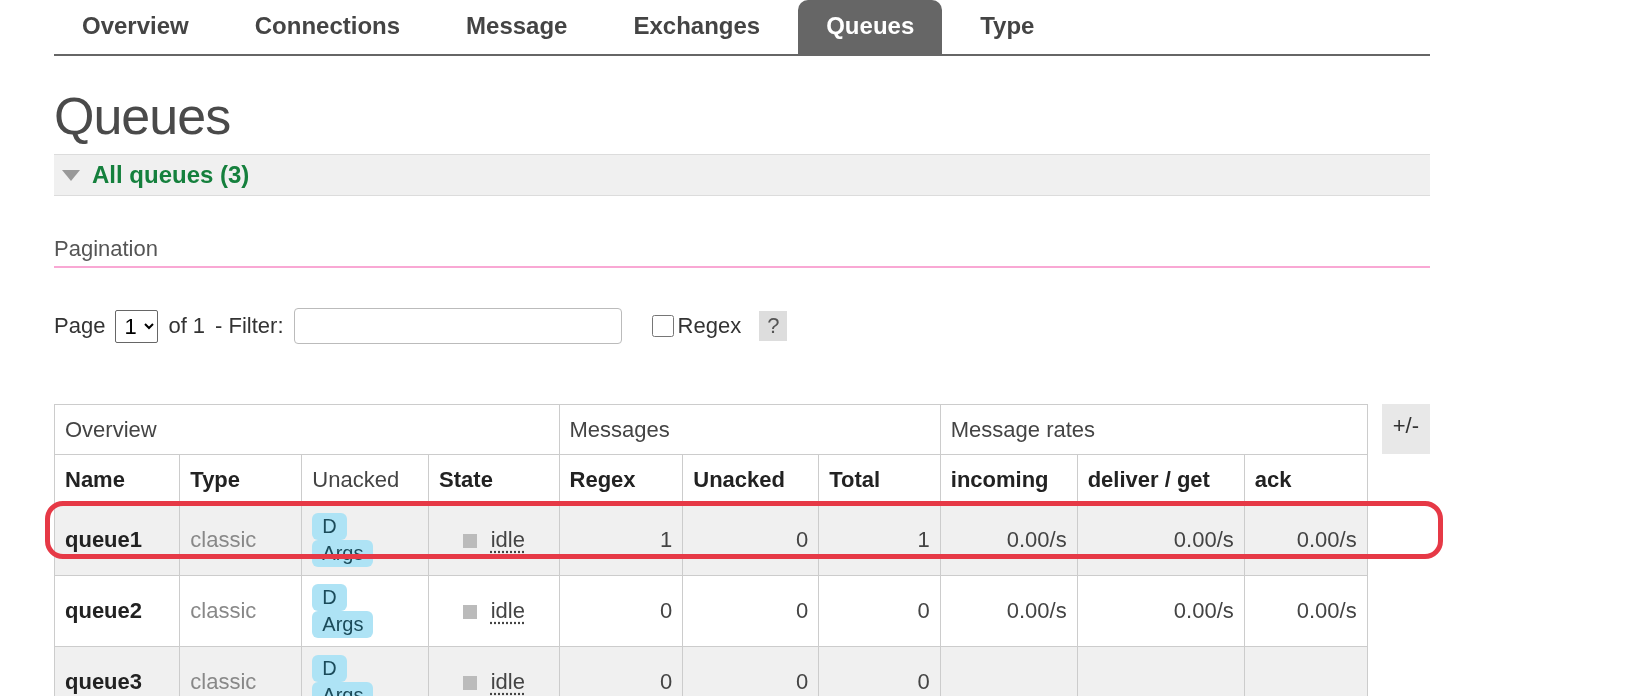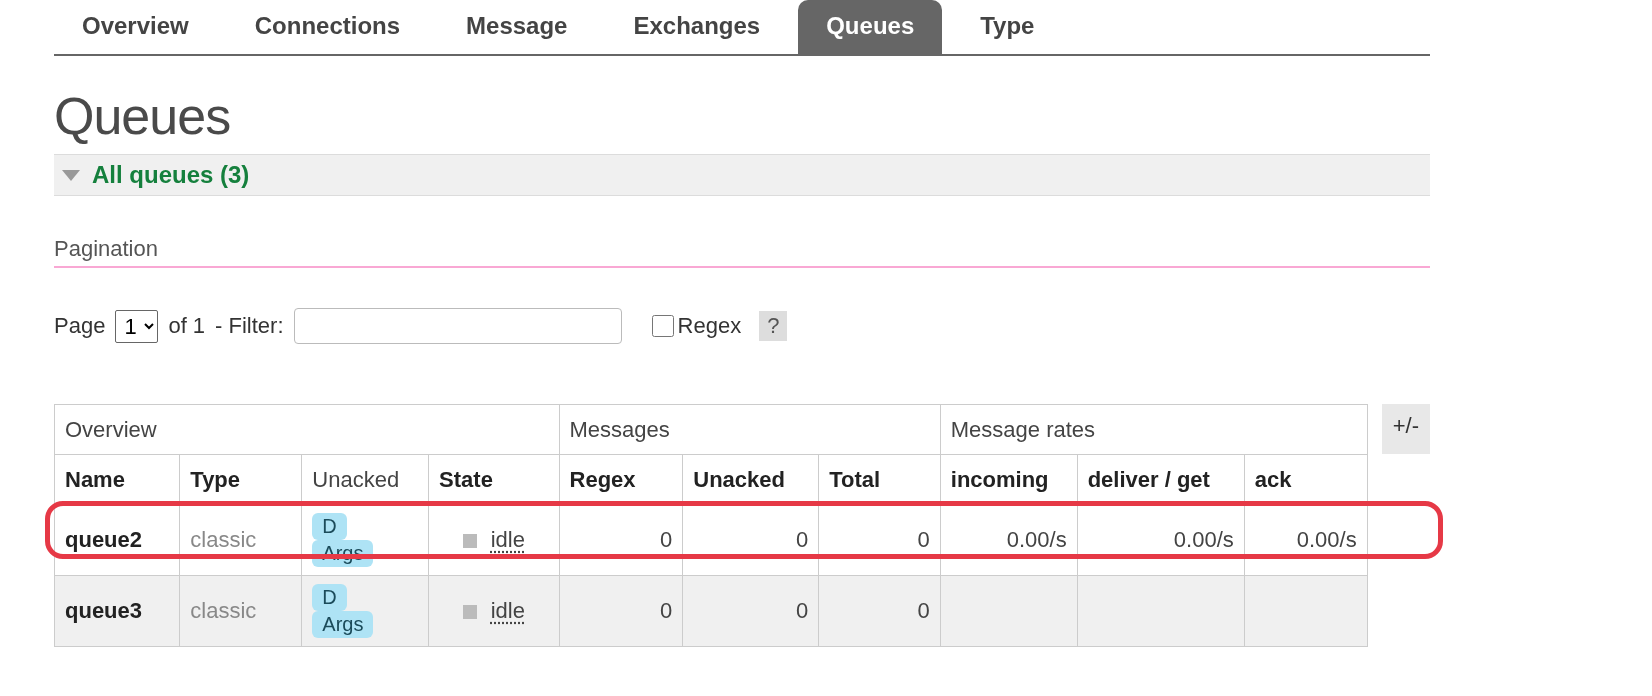--- a/index.html
+++ b/index.html
@@ -269,20 +269,32 @@
           <th class="col">State</th>
           <th class="col">Regex</th>
           <th class="col">Unacked</th>
           <th class="col">Total</th>
           <th class="col">incoming</th>
           <th class="col">deliver / get</th>
           <th class="col">ack</th>
         </tr>
       </thead>
       <tbody id="queues-tbody">
+          <tr class="alt" id="hl-row">
+            <td class="name"><span>queue1</span></td>
+            <td class="type">classic</td>
+            <td class="features"><span class="feat-badge">D</span><span class="feat-badge">Args</span></td>
+            <td class="state"><span class="state-dot"></span><span class="state-text">idle</span></td>
+            <td class="num">1</td>
+            <td class="num">0</td>
+            <td class="num">1</td>
+            <td class="num">0.00/s</td>
+            <td class="num">0.00/s</td>
+            <td class="num">0.00/s</td>
+          </tr>
           <tr>
             <td class="name"><span>queue2</span></td>
             <td class="type">classic</td>
             <td class="features"><span class="feat-badge">D</span><span class="feat-badge">Args</span></td>
             <td class="state"><span class="state-dot"></span><span class="state-text">idle</span></td>
             <td class="num">0</td>
             <td class="num">0</td>
             <td class="num">0</td>
             <td class="num">0.00/s</td>
             <td class="num">0.00/s</td>

